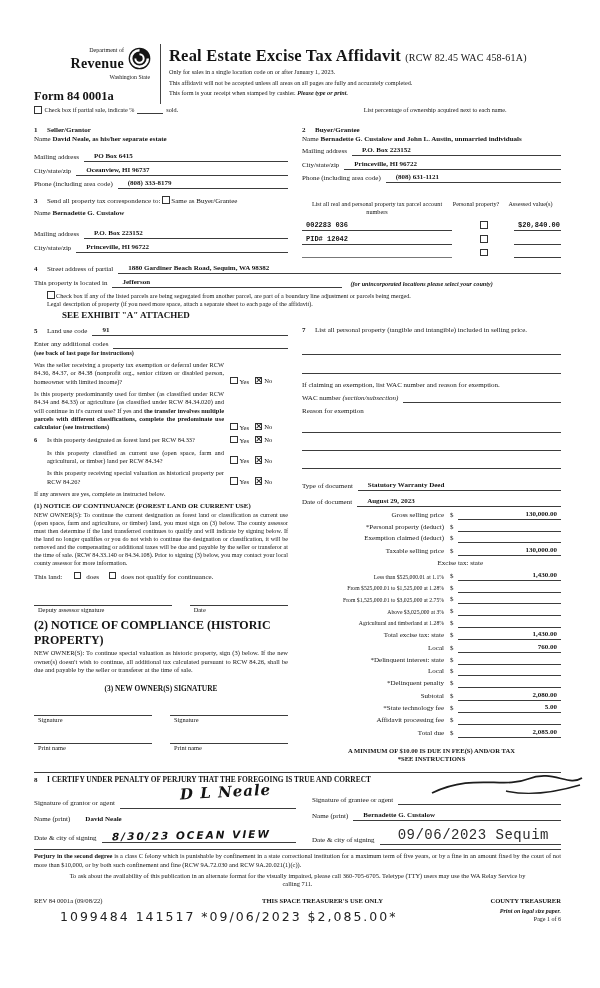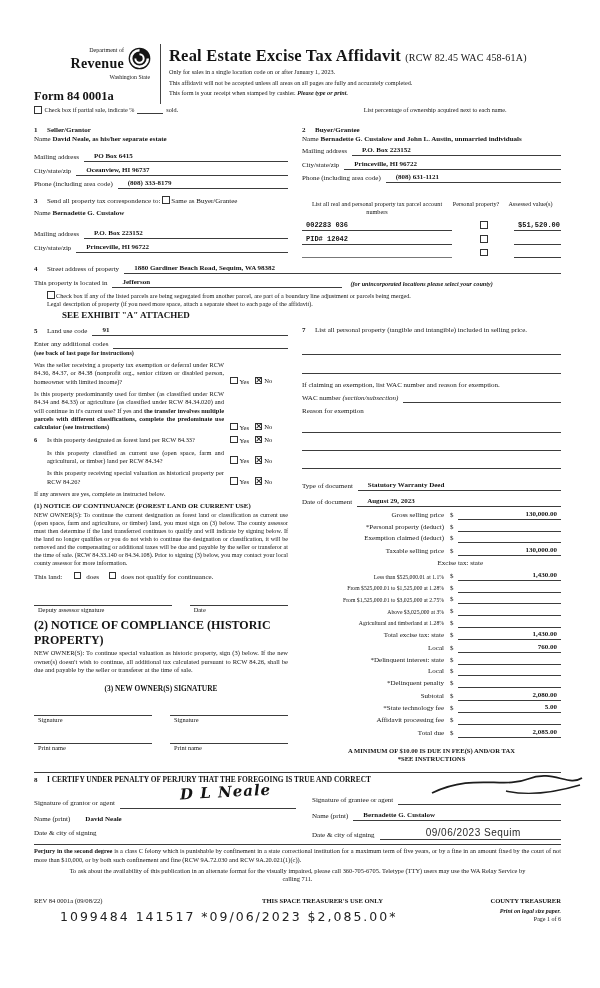--- a/index.html
+++ b/index.html
@@ -73,21 +73,21 @@
   .excise-head { text-align:right; padding-right:78px; margin-top:3px; font-size:7px; }
   
   .script {
     position:absolute; left:60px; top:-14px; font-size:15px; font-style:italic; font-weight:bold;
     font-family:"DejaVu Serif", serif; transform:rotate(-3deg); letter-spacing:1px; white-space:nowrap;
   }
   .hand {
     font-family:"DejaVu Sans", sans-serif; font-size:10.5px; letter-spacing:2px; font-weight:bold;
     transform:rotate(-1deg); display:inline-block; font-style:italic;
   }
-  .typed { font-family:Liberation Sans, sans-serif; font-size:10px; font-weight:normal; color:#2b2b2b; letter-spacing:.5px; }
+  .typed { font-family:Liberation Mono, monospace; font-size:14px; font-weight:normal; color:#2b2b2b; letter-spacing:.5px; }
   .hr { border-top:1px solid #3c3c3c; margin-top:6px; }
   
   .footer { position:absolute; left:34px; right:28px; top:897px; }
   .footrow { display:flex; font-size:6.6px; }
   .footrow .f1 { width:170px; }
   .footrow .f2 { flex:1; text-align:center; font-weight:bold; }
   .footrow .f3 { width:120px; text-align:right; font-weight:bold; }
   .stamp { font-family:"DejaVu Sans", sans-serif; font-size:12.5px; letter-spacing:2px; color:#222; margin-top:3px; padding-left:26px; }
   .print-note { position:absolute; right:0; top:11px; text-align:right; font-size:6px; }
 </style>
@@ -192,39 +192,39 @@
     </div>
     <div class="colR">
       <div class="ptab-head">
         <div class="pc1">List all real and personal property tax parcel account numbers</div>
         <div class="pc2">Personal property?</div>
         <div class="pc3">Assessed value(s)</div>
       </div>
       <div class="ptab-row">
         <div class="pc1 pnum">002283 036</div>
         <div class="pc2"><span class="cb"></span></div>
-        <div class="pc3 pval">$51,520.00</div>
+        <div class="pc3 pval">$20,840.00</div>
       </div>
       <div class="ptab-row">
         <div class="pc1 pnum">PID# 12042</div>
         <div class="pc2"><span class="cb"></span></div>
         <div class="pc3 pval"></div>
       </div>
       <div class="ptab-row">
         <div class="pc1 pnum" style="border-bottom-color:#777;"></div>
         <div class="pc2"><span class="cb"></span></div>
         <div class="pc3 pval"></div>
       </div>
     </div>
   </div>
 
   <div style="margin-top:6px;">
     <div class="frow" style="margin-top:0;">
       <span class="sec-num">4</span>
-      <span class="lbl">Street address of property</span>
+      <span class="lbl">Street address of partial</span>
       <span class="ul" style="max-width:270px;">1880 Gardiner Beach Road, Sequim, WA  98382</span>
       <span class="ul" style="font-weight:normal;"></span>
     </div>
     <div class="frow">
       <span class="lbl">This property is located in</span>
       <span class="ul" style="max-width:230px;">Jefferson</span>
       <span class="b i tiny" style="margin-left:8px;">(for unincorporated locations please select your county)</span>
     </div>
     <div class="tiny" style="margin-top:3px; padding-left:13px;">
       <span class="cb"></span>
@@ -479,20 +479,21 @@
           <span class="ul" style="position:relative; min-height:12px;">
             <span class="script">D L Neale</span>
           </span>
         </div>
         <div class="frow" style="margin-top:6px;">
           <span class="lbl">Name (print)</span>
           <span class="ul" style="border-bottom:none;">David  Neale</span>
         </div>
         <div class="frow" style="margin-top:5px;">
           <span class="lbl">Date &amp; city of signing</span>
+          <span class="ul" style="min-height:14px;"><span class="hand">8/30/23 OCEAN VIEW</span></span>
         </div>
       </div>
       <div class="colR">
         <div class="frow" style="margin-top:0;">
           <span class="lbl">Signature of grantee or agent</span>
           <span class="ul" style="position:relative; min-height:12px;">
             <span style="position:absolute; left:30px; top:-20px;">
               <svg width="160" height="26" viewBox="0 0 160 26">
                 <path d="M4 20 C 45 0, 75 16, 100 6 S 140 14, 154 5" stroke="#1d1d1d" stroke-width="1.7" fill="none"></path>
                 <path d="M78 18 C 100 23, 125 20, 152 12" stroke="#1d1d1d" stroke-width="1.4" fill="none"></path>

